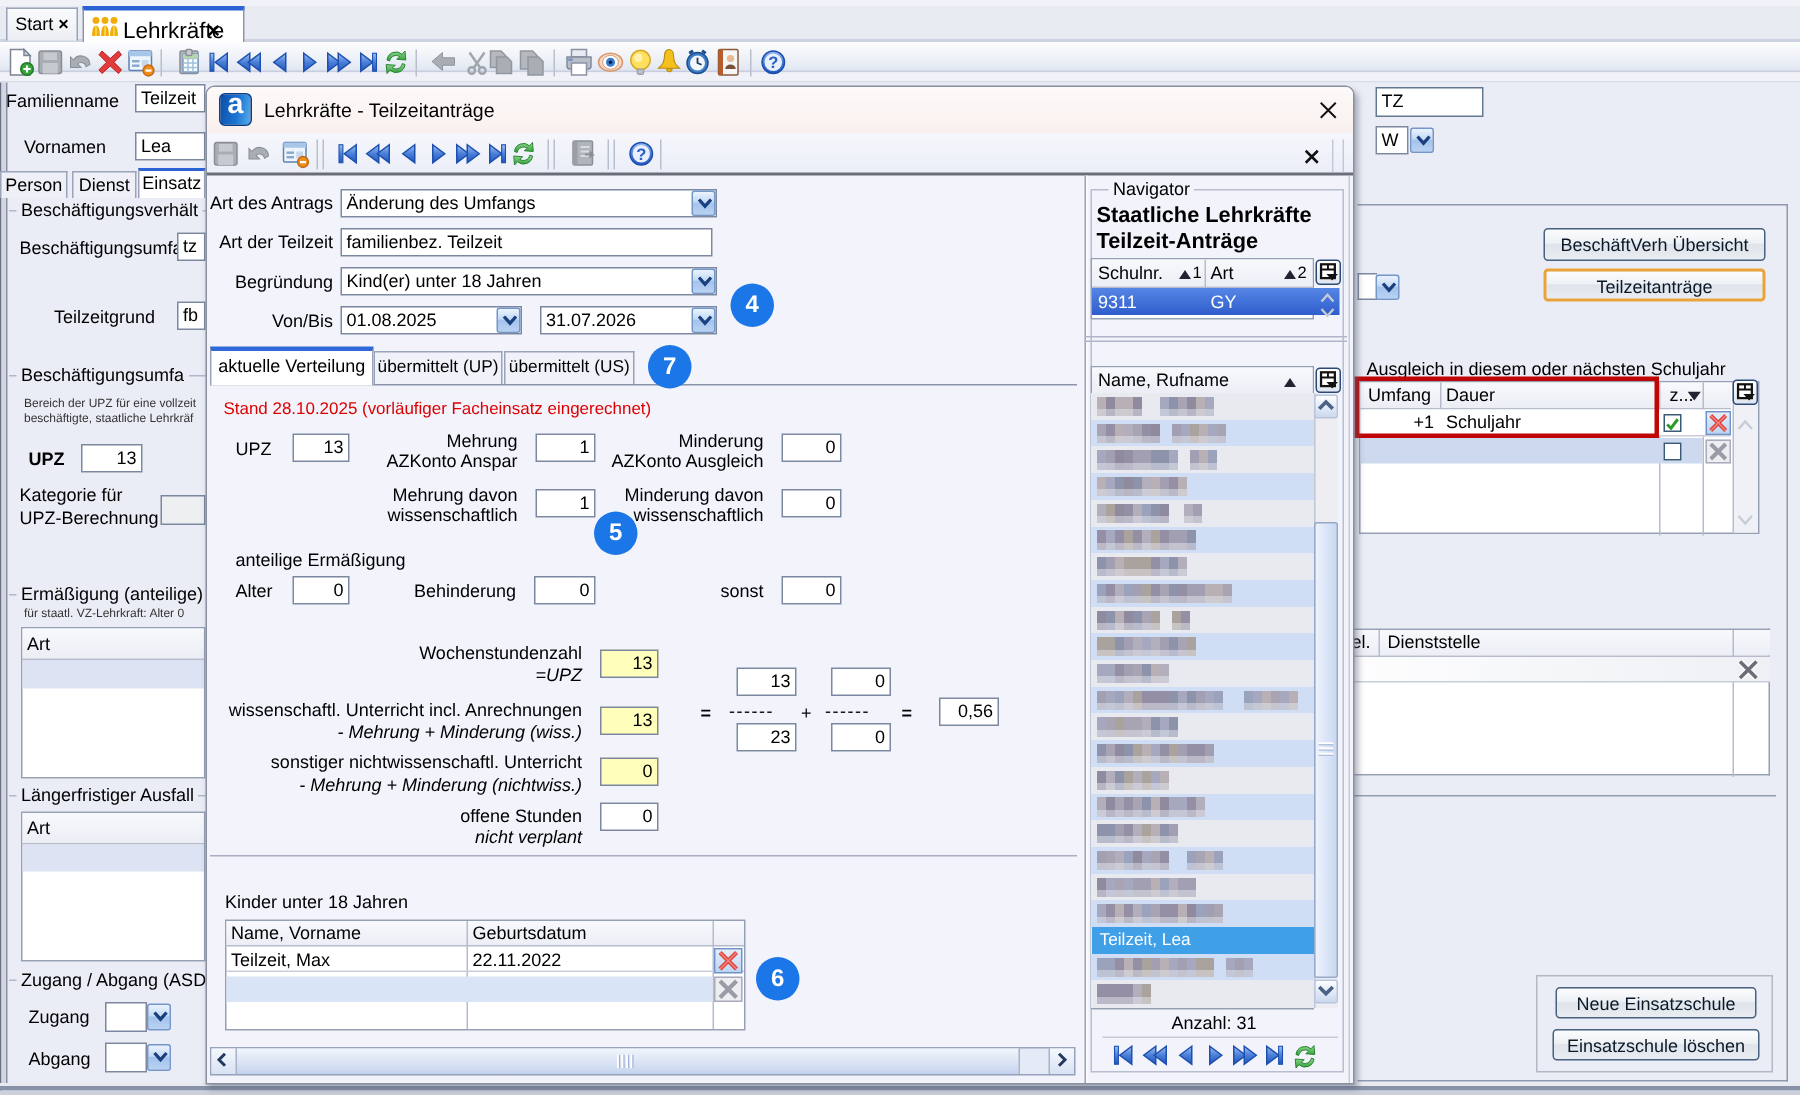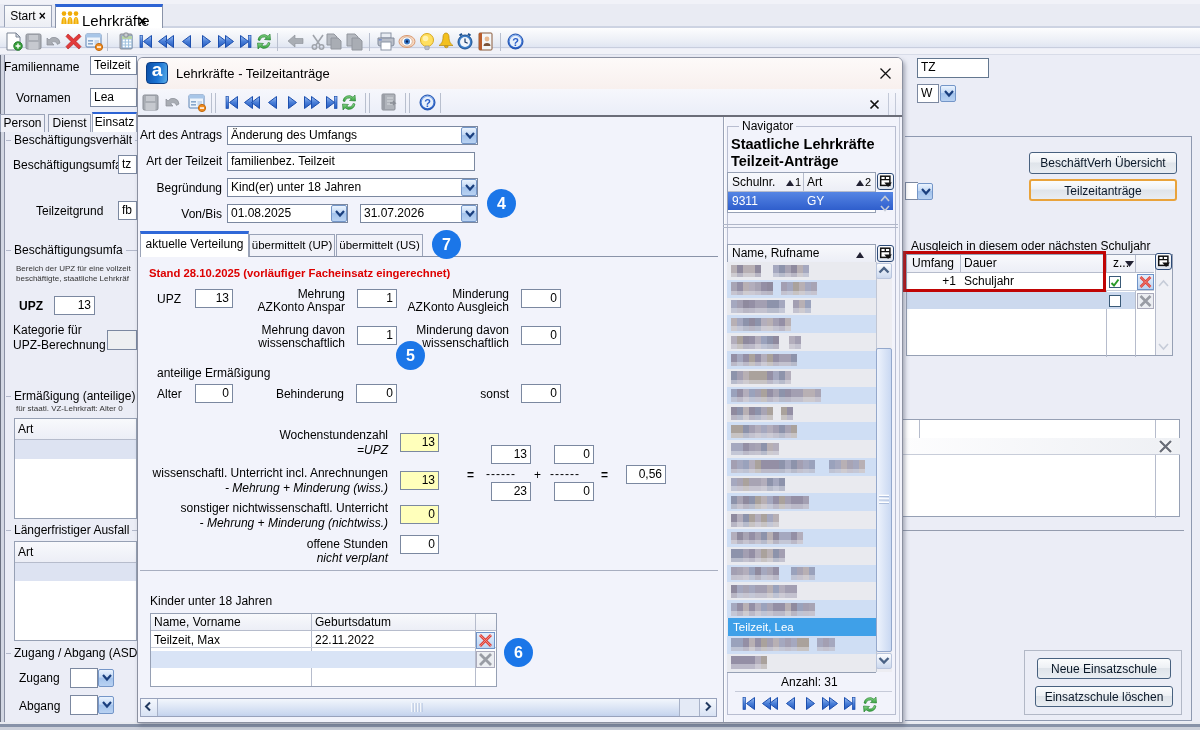--- a/index.html
+++ b/index.html
@@ -328,20 +328,24 @@
 </div>
 <div class="a" style="left:1155px;top:253px;width:17px;height:17px;background:linear-gradient(#fefefe,#dfe5ef);border:1px solid #2c4a77;border-radius:3px"><svg width="15" height="15" viewBox="0 0 15 15">
       <rect x="2.7" y="2.2" width="9.2" height="9.2" fill="#fff" stroke="#111" stroke-width="1.5"></rect>
       <path d="M2.7 5.6 h9.2 M7.3 2.2 v3.4" stroke="#111" stroke-width="1.3"></path>
       <path d="M6.3 8.6 h7.6 l-3.8 4.4 Z" fill="#111"></path>
     </svg></div>
 
 <div class="a" style="left:903px;top:251px;width:203px;height:41px;border:3px solid #c00505"></div>
 
 <div class="tbl" style="left:900px;top:419px;width:280px;height:98px;border-left:none">
+ <div class="th" style="left:0;top:0;width:280px;height:18px;line-height:17px">
+      <span style="position:absolute;left:1px">el.</span>
+      <span style="position:absolute;left:25px">Dienststelle</span>
+    </div>
  <div class="a" style="left:19px;top:0;width:1px;height:18px;background:#b6bccc"></div>
  <div class="a" style="left:255px;top:0;width:1px;height:98px;background:#b6bccc"></div>
  <div class="a" style="left:0;top:18px;width:280px;height:17px;background:linear-gradient(90deg,#fdfdfe,#eef0f4);border-bottom:1px solid #c8cdd9"></div>
  <div class="a" style="left:257px;top:19px;width:17px;height:15px"><svg width="17" height="15" viewBox="0 0 17 15">
         <path d="M3 2 L14 13 M14 2 L3 13" stroke="#fff" stroke-width="4"></path>
         <path d="M3 2 L14 13 M14 2 L3 13" stroke="#6a6e78" stroke-width="2.4"></path>
       </svg></div>
 </div>
 <div class="a" style="left:901px;top:530px;width:283px;height:1px;background:#949cae"></div>
 
@@ -455,21 +459,21 @@
 <div class="cbtn" style="left:461px;top:205px;height:17px">
     <svg width="12" height="10" viewBox="0 0 12 10">
       <path d="M2 2 L6 6.5 L10 2" fill="none" stroke="#1a3f7e" stroke-width="2.2"></path>
     </svg>
   </div>
 
 <div class="a" style="left:140px;top:256px;width:578px;height:1px;background:#8a93a8"></div>
 <div class="tabi" style="left:249px;top:234px;width:86px;height:22px;line-height:21px;background:#f1f2f9;font-size:11.5px">übermittelt (UP)</div>
 <div class="tabi" style="left:336px;top:234px;width:87px;height:22px;line-height:21px;background:#f1f2f9;font-size:11.5px">übermittelt (US)</div>
 <div class="tabi" style="left:140px;top:231px;width:109px;height:26px;line-height:20px;background:#fff;border-top:3px solid #2f68d8">aktuelle Verteilung</div>
-<div class="lbl" style="left:149px;top:266px;font-weight:bold;color:#dd0000;font-size:11.3px">Stand 28.10.2025 (vorläufiger Facheinsatz eingerechnet)</div>
+<div class="lbl" style="left:149px;top:266px;font-weight:normal;color:#dd0000;font-size:11.3px">Stand 28.10.2025 (vorläufiger Facheinsatz eingerechnet)</div>
 
 <div class="lbl" style="left:157px;top:292px">UPZ</div>
 <div class="f fr" style="left:195px;top:289px;width:38px;height:19px">13</div>
 <div class="lbl lr" style="left:230px;top:288px;width:115px;line-height:13px">Mehrung<br>AZKonto Anspar</div>
 <div class="f fr" style="left:357px;top:289px;width:40px;height:19px">1</div>
 <div class="lbl lr" style="left:380px;top:288px;width:129px;line-height:13px">Minderung<br>AZKonto Ausgleich</div>
 <div class="f fr" style="left:521px;top:289px;width:40px;height:19px">0</div>
 <div class="lbl lr" style="left:230px;top:324px;width:115px;line-height:13px">Mehrung davon<br>wissenschaftlich</div>
 <div class="f fr" style="left:357px;top:326px;width:40px;height:19px">1</div>
 <div class="lbl lr" style="left:380px;top:324px;width:129px;line-height:13px">Minderung davon<br>wissenschaftlich</div>

